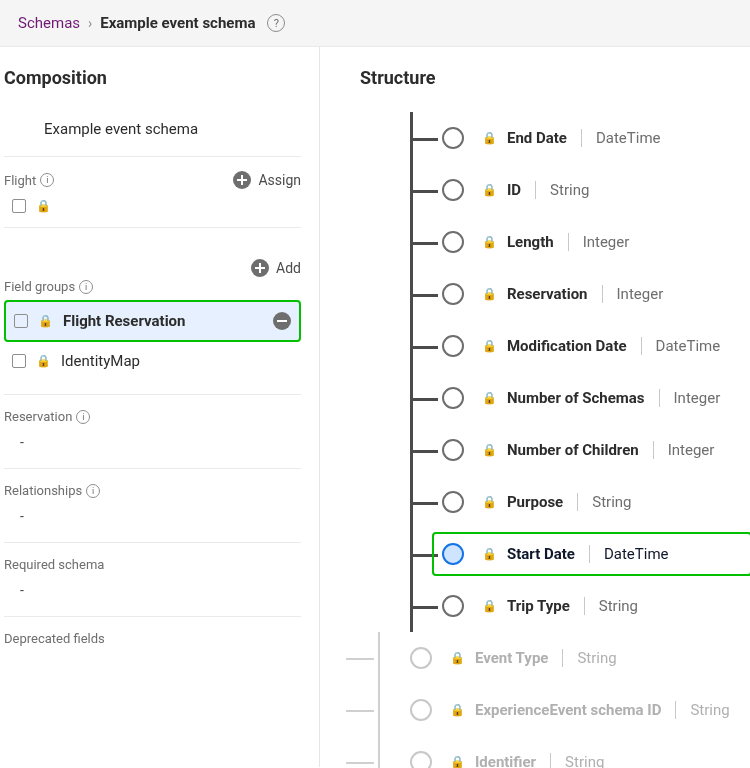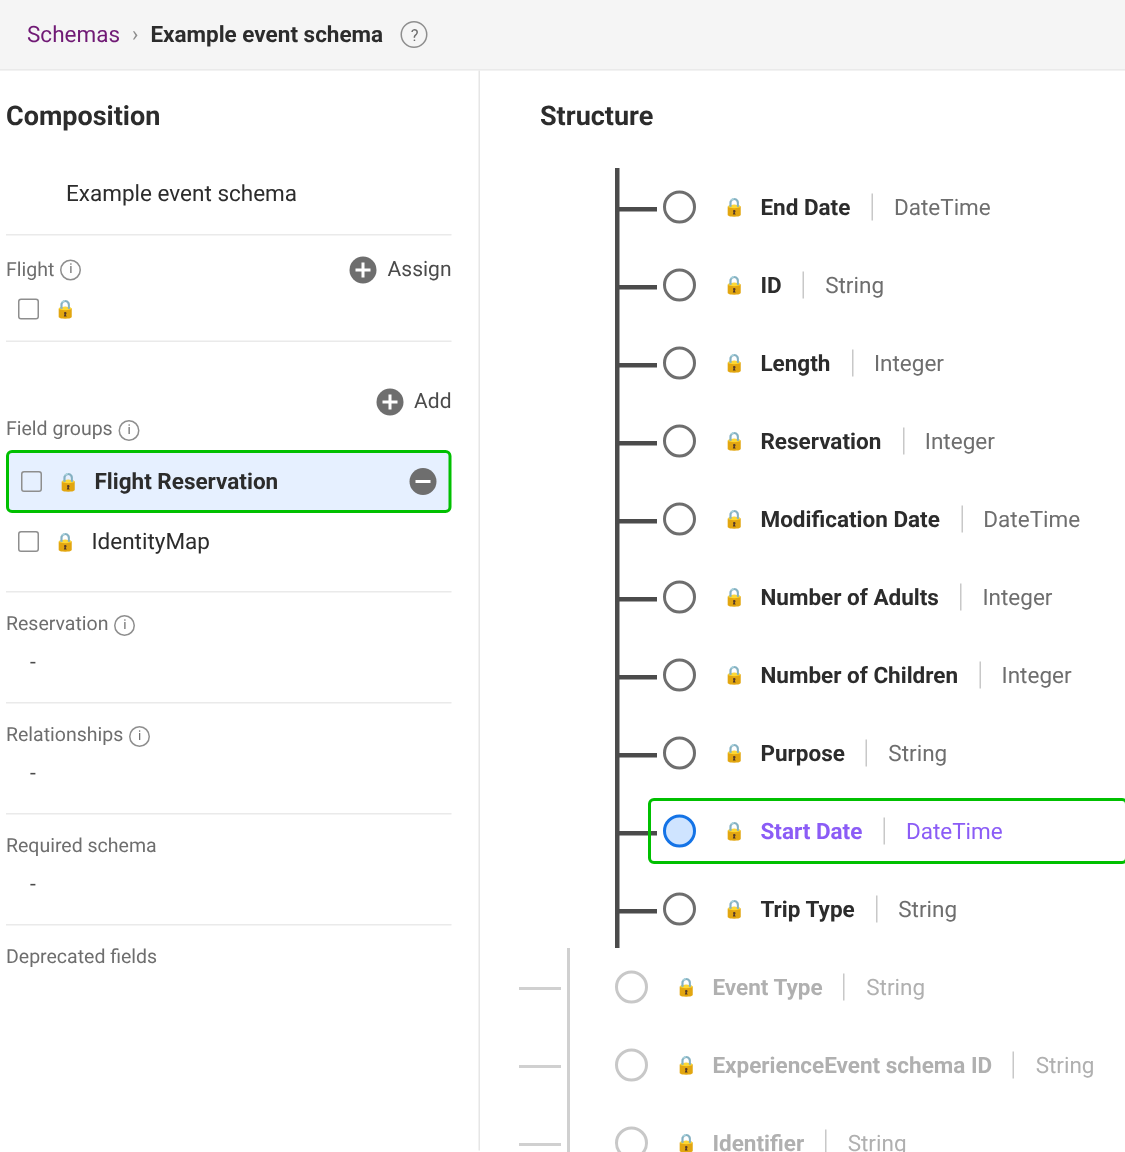--- a/index.html
+++ b/index.html
@@ -226,21 +226,21 @@
     .nl-sep {
       width: 1px; height: 18px;
       background: #c8c8c8;
       margin: 0 4px;
     }
     .nl-type { color: #6e6e6e; }
     .node-label.dim .nl-name,
     .node-label.dim .nl-type,
     .node-label.dim .lock-icon { color: #b0b0b0; }
     .node-label.selected .nl-name,
-    .node-label.selected .nl-type { color: #8b5cf6; }
+    .node-label.selected .nl-type { color: #0f172a; }
     .node-highlight {
       position: absolute;
       border: 2.5px solid #00c000;
       border-radius: 4px;
       left: 22px;
       right: -2px;
       top: 4px;
       bottom: 4px;
       pointer-events: none;
     }
@@ -386,21 +386,21 @@
           <span class="nl-sep"></span>
           <span class="nl-type">DateTime</span>
         </div>
       </div>
 
       <div class="node-row">
         <div class="branch"></div>
         <div class="node-circle"></div>
         <div class="node-label">
           <span class="lock-icon">🔒</span>
-          <span class="nl-name">Number of Adults</span>
+          <span class="nl-name">Number of Schemas</span>
           <span class="nl-sep"></span>
           <span class="nl-type">Integer</span>
         </div>
       </div>
 
       <div class="node-row">
         <div class="branch"></div>
         <div class="node-circle"></div>
         <div class="node-label">
           <span class="lock-icon">🔒</span>

